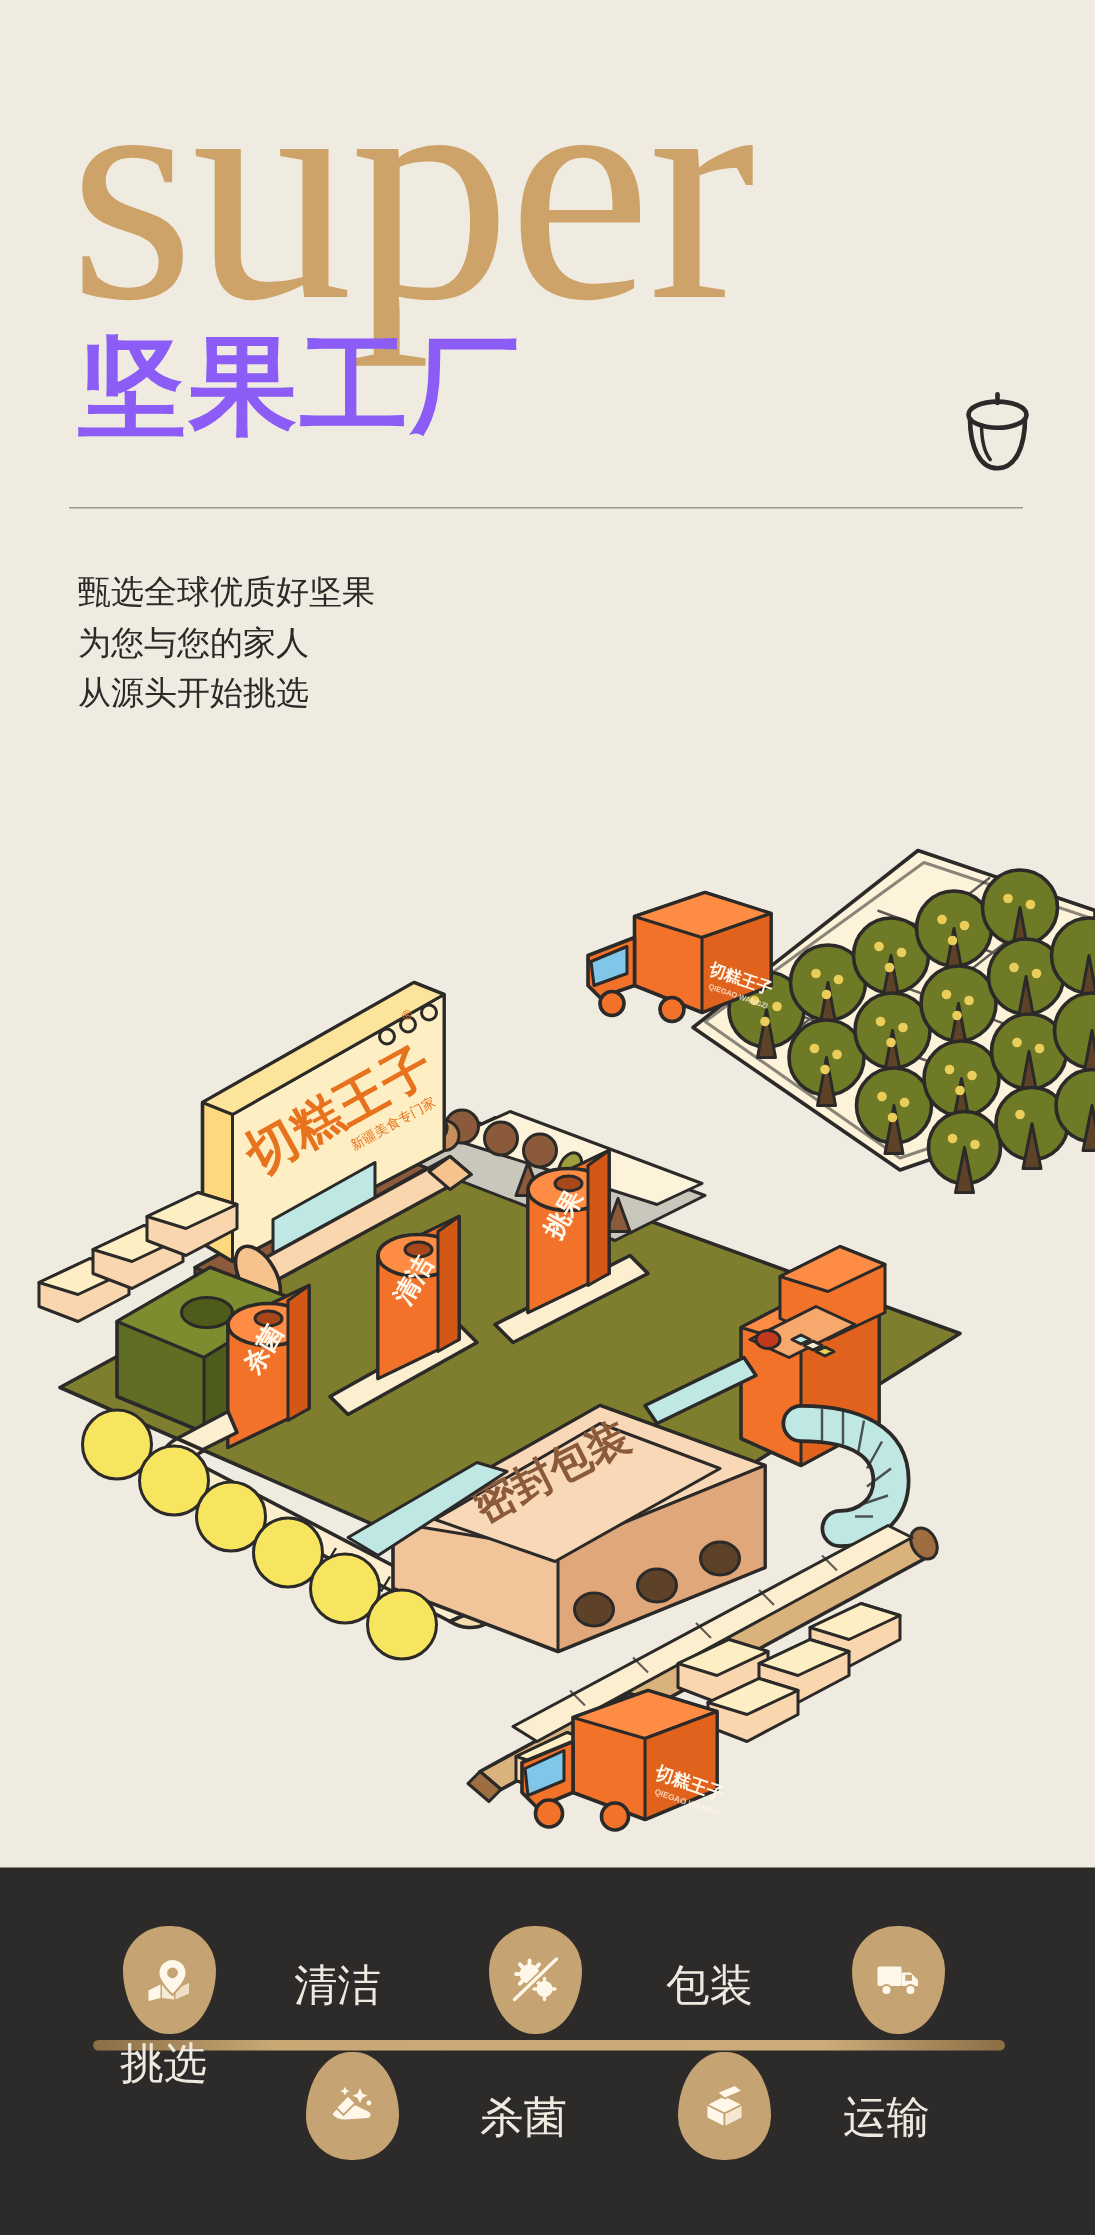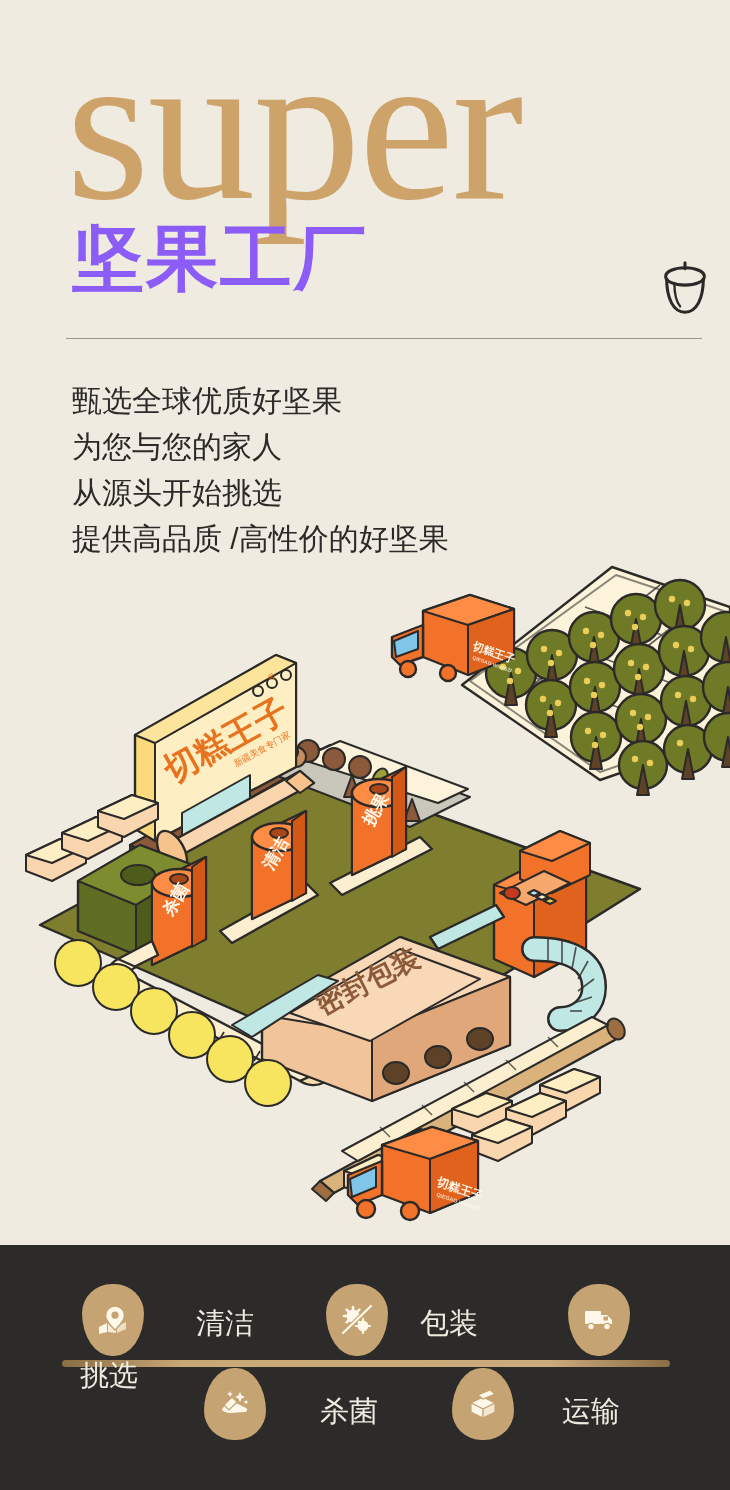--- a/index.html
+++ b/index.html
@@ -5,40 +5,40 @@
   * { margin:0; padding:0; box-sizing:border-box; }
   body {
     width:730px; height:1490px; overflow:hidden;
     background:#F0EBE1;
     font-family:"Liberation Sans", sans-serif;
     position:relative;
   }
   .page { position:relative; width:730px; height:1490px; background:#F0EBE1; }
 
   
-  .header { position:absolute; left:0; top:0; width:578px; height:600px;margin-left:20px; }
+  .header { position:absolute; left:0; top:0; width:578px; height:600px; }
   .super {
     position:absolute; left:46px; top:42px;
     font-family:"Liberation Serif", serif;
     font-size:215px; line-height:0.78;
     color:#CDA36A; letter-spacing:-2px; font-weight:400;
   }
   .cn-title {
     position:absolute; left:52px; top:222px;
     font-size:72px; font-weight:bold; color:#8b5cf6;
     letter-spacing:2px; line-height:1;
   }
   .acorn { position:absolute; left:636px; top:258px; width:58px; height:62px; }
   .rule {
     position:absolute; left:46px; top:338px; width:636px; height:1px;
     background:#9a968c;
   }
   .subtext {
     position:absolute; left:52px; top:378px; width:600px;
-    font-size:30px; line-height:1.53; color:#2B2A28; font-weight:500;
+    font-size:22px; line-height:1.53; color:#2B2A28; font-weight:500;
   }
   .subtext div { white-space:pre; }
 
   
   .illo { position:absolute; left:0; top:545px; width:730px; height:700px; }
 
   
   .footer {
     position:absolute; left:0; top:1245px; width:730px; height:245px;
     background:#2C2B29;
@@ -79,21 +79,20 @@
         <path d="M19 26 C19 38 21 45 25 50" fill="none" stroke="#2B2A28" stroke-width="2.4" stroke-linecap="round"></path>
       </svg>
     </div>
 
     <div class="rule"></div>
 
     <div class="subtext">
       <div>甄选全球优质好坚果</div>
       <div>为您与您的家人</div>
       <div>从源头开始挑选</div>
-      <div>提供高品质 /高性价的好坚果</div>
     </div>
   </div>
 
   <div class="illo">
     <svg viewBox="0 0 730 700" width="730" height="700">
       <defs>
         <style>
           .ol { stroke:#2B2A28; stroke-width:2.4; stroke-linejoin:round; stroke-linecap:round; }
           .ol2 { stroke:#2B2A28; stroke-width:2; stroke-linejoin:round; }
           .lbl { font-family:"Liberation Sans", sans-serif; fill:#FFF8EA; font-weight:bold; }
@@ -525,21 +524,21 @@
               <line x1="28.4" y1="23" x2="30" y2="23"></line>
           </g>
         </g>
         <line x1="3" y1="30" x2="31" y2="3" stroke="#C5A372" stroke-width="4.4" stroke-linecap="round"></line>
         <line x1="3" y1="30" x2="31" y2="3" stroke="#FFF8EA" stroke-width="2.2" stroke-linecap="round"></line>
       </svg>
     </div>
   </div>
   <div class="step-label" style="left:320px; top:1392px;">杀菌</div>
 
-  <div class="step-label" style="left:420px; top:1304px;">包装</div>
+  <div class="step-label" style="left:444px; top:1304px;">包装</div>
   <div class="step" style="left:452px; top:1368px;">
     <div class="pin up">
       <svg viewBox="0 0 34 34" width="34" height="34">
         <polygon points="5,16 17,10 29,16 17,22" fill="#FFF8EA" stroke="#C5A372" stroke-width="1.2"></polygon>
         <polygon points="5,16 17,22 17,31 5,25" fill="#FFF8EA" stroke="#C5A372" stroke-width="1.2"></polygon>
         <polygon points="29,16 17,22 17,31 29,25" fill="#FFF8EA" opacity="0.82" stroke="#C5A372" stroke-width="1.2"></polygon>
         <polygon points="12,8 24,3 29,7 17,12" fill="#FFF8EA" stroke="#C5A372" stroke-width="1.2"></polygon>
       </svg>
     </div>
   </div>

